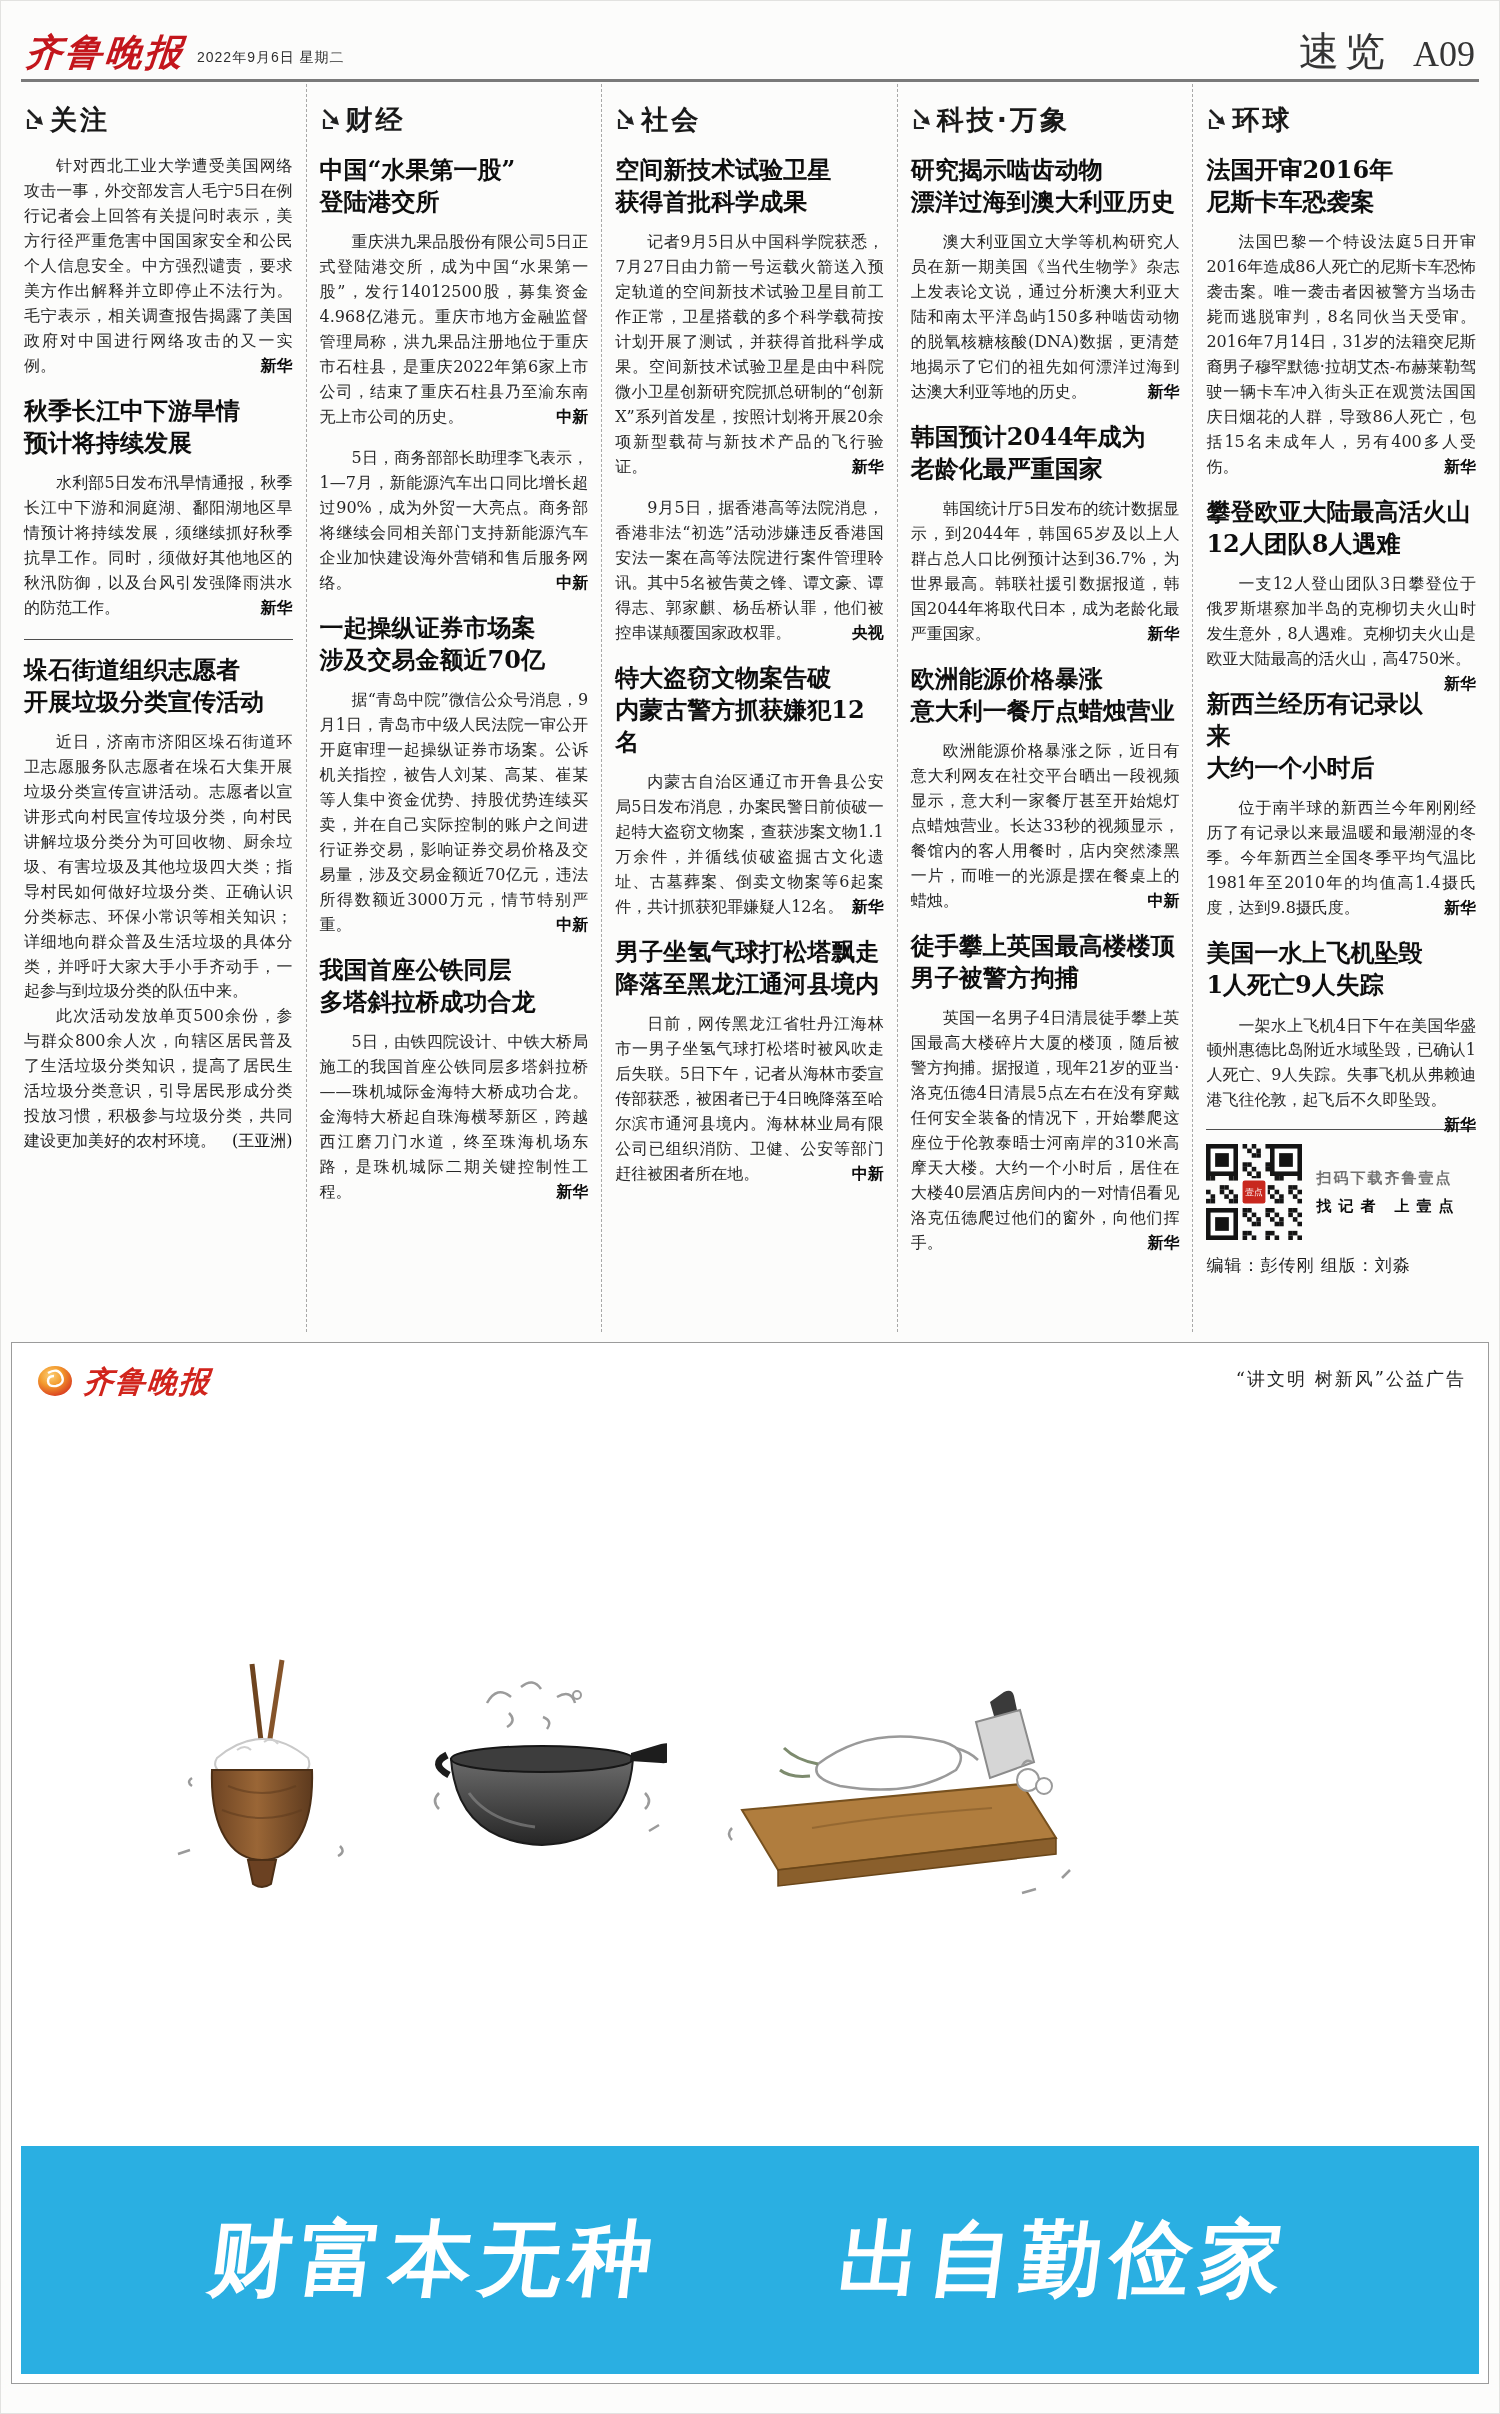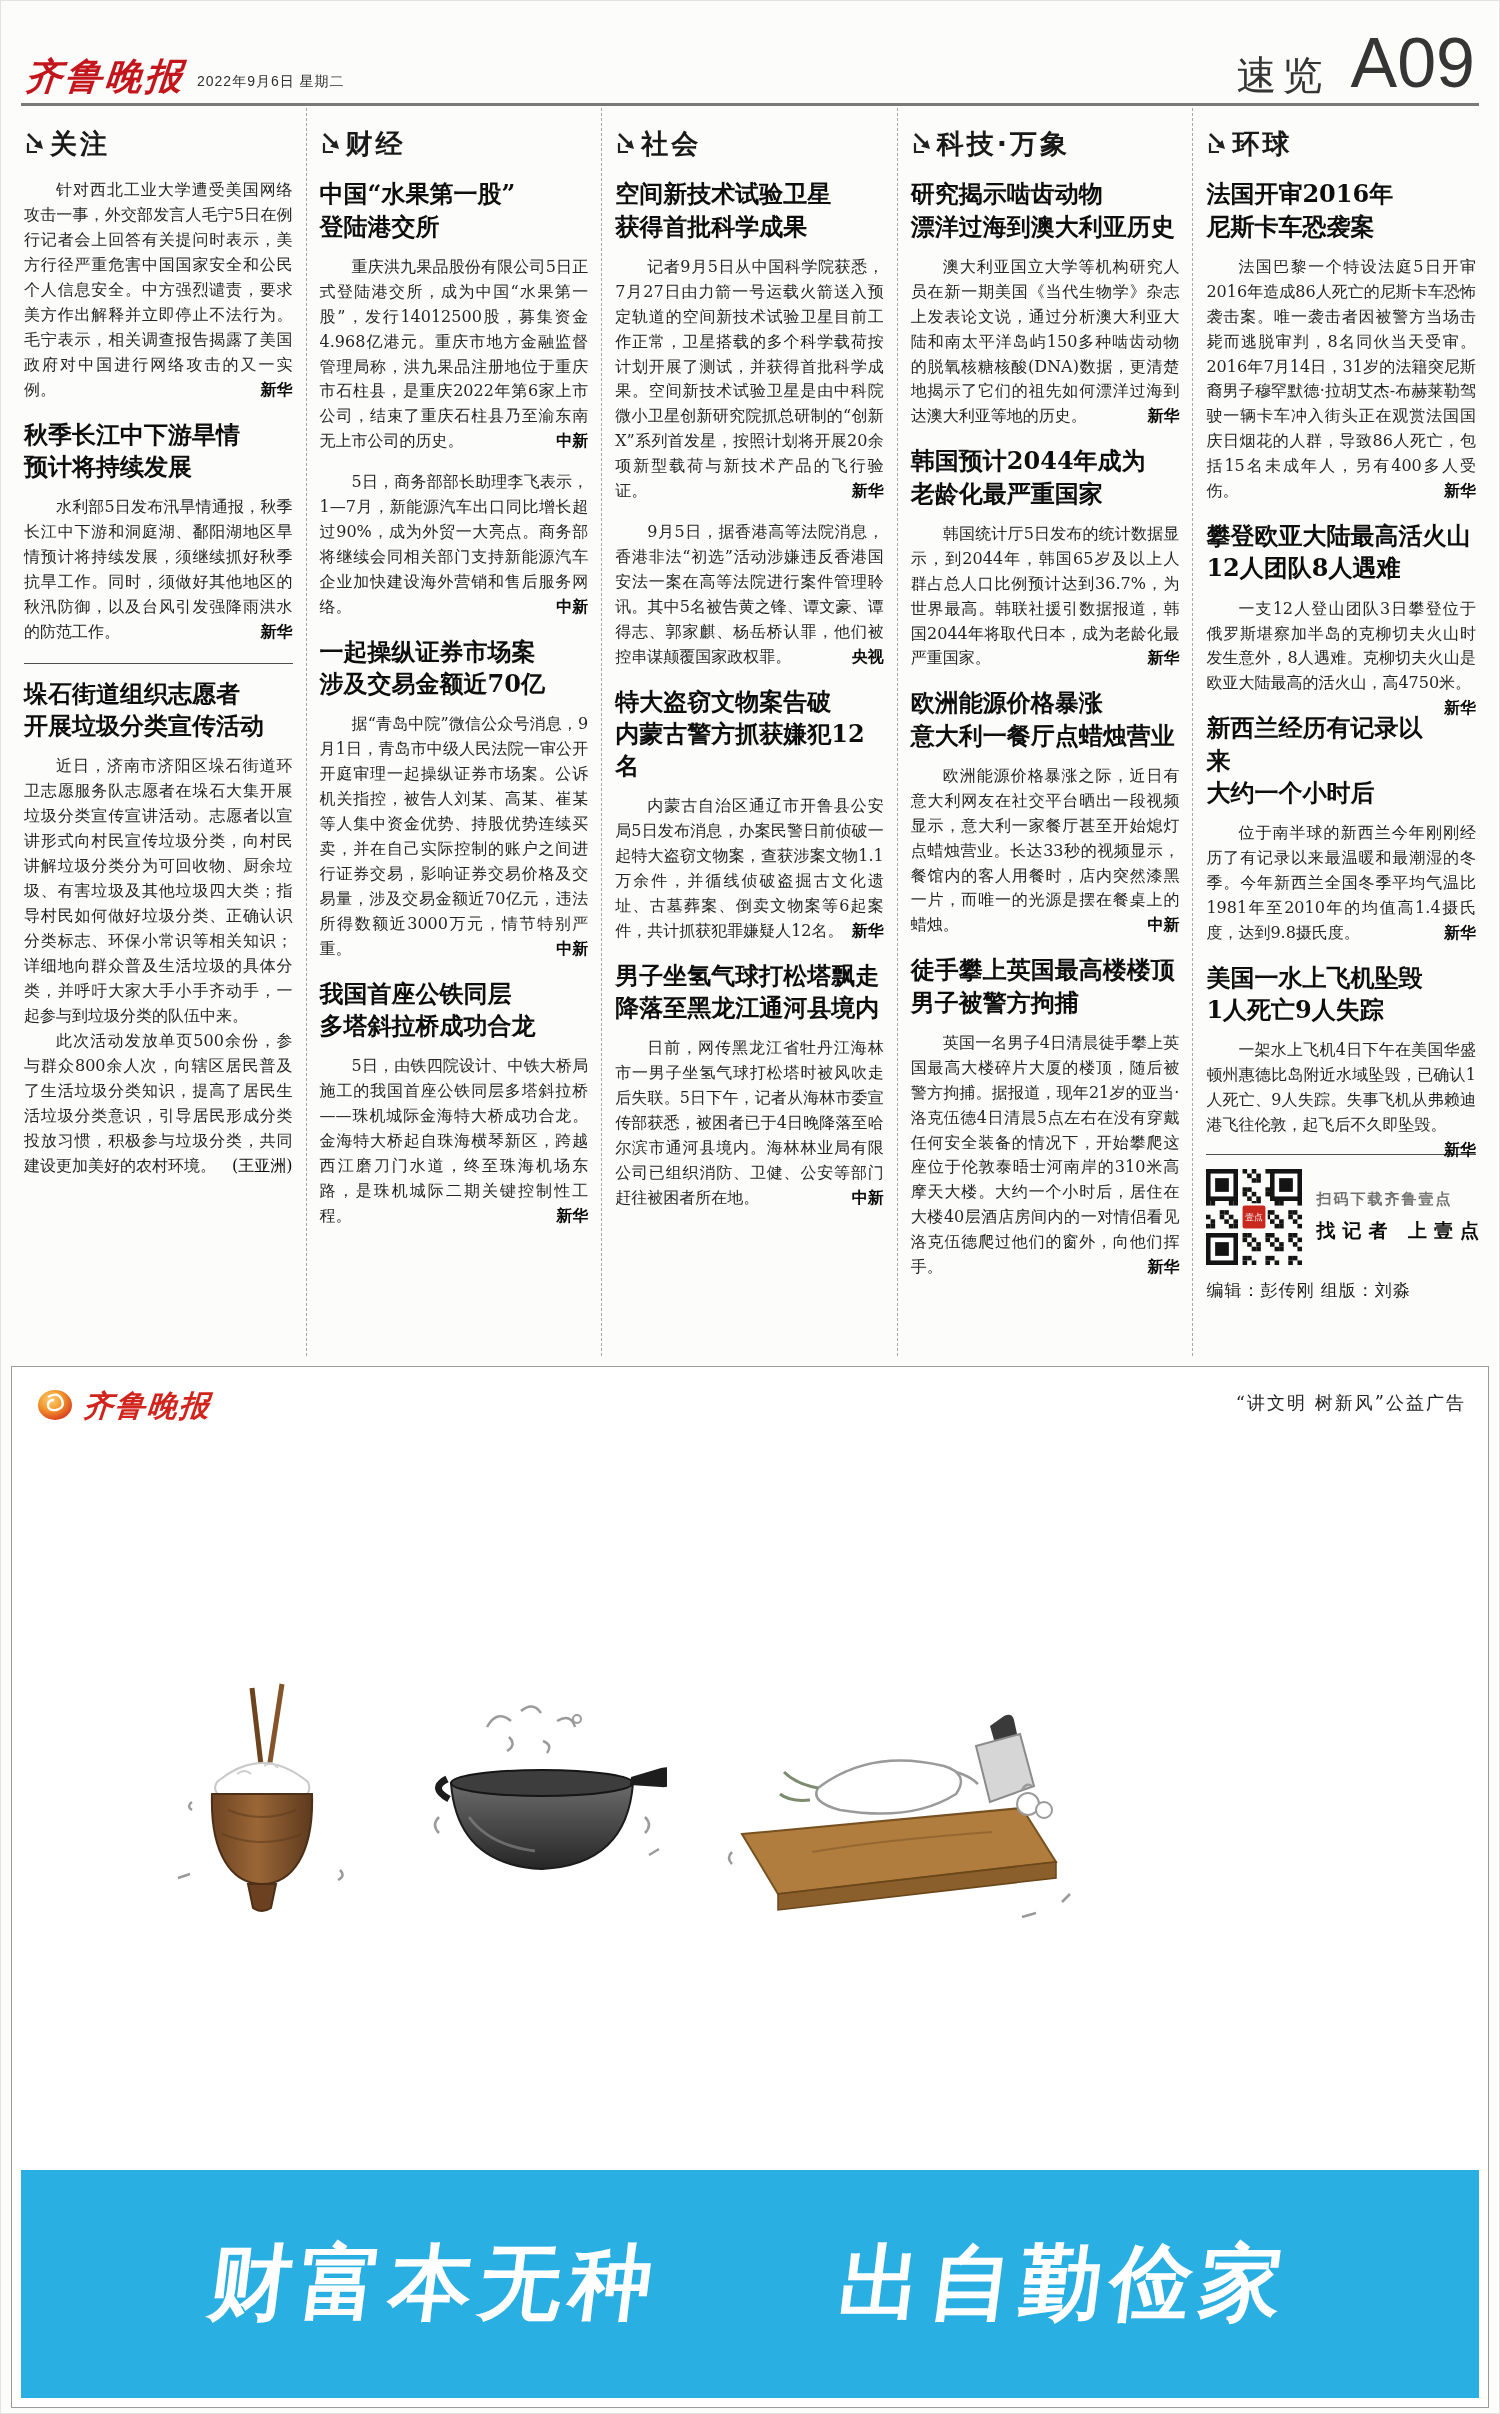--- a/index.html
+++ b/index.html
@@ -10,41 +10,41 @@
     position:relative;overflow:hidden;color:#222;
   }
   
   .header{display:flex;justify-content:space-between;align-items:flex-end;padding:30px 24px 8px;}
   .mast{display:flex;align-items:flex-end;gap:12px;}
   .mast-logo{font-size:37px;font-weight:bold;font-style:italic;color:#c3161c;
     letter-spacing:3px;transform:skewX(-5deg);line-height:1;}
   .mast-date{font-family:"Liberation Sans",sans-serif;font-size:14px;color:#2e2e2e;padding-bottom:4px;letter-spacing:1px;}
   .head-right{display:flex;align-items:flex-end;gap:22px;font-family:"Liberation Sans",sans-serif;color:#353535;}
   .sec-label{font-size:40px;letter-spacing:6px;line-height:1;}
-  .page-no{font-size:70px;line-height:.92;font-weight:400;}
+  .page-no{font-size:36px;line-height:.92;font-weight:400;font-family:Liberation Serif, serif;}
   .header-rule{height:3px;background:#7a7a7a;margin:0 20px;}
   
   .columns{display:flex;align-items:stretch;margin:2px 10px 0;height:1248px;overflow:hidden;}
   .column{width:20%;box-sizing:border-box;padding:10px 13px 0;border-right:1px dashed #a8a8a8;overflow:hidden;}
   .column:last-child{border-right:none;}
   .sec-head{display:flex;align-items:center;gap:1px;margin:8px 0 16px;}
   .sec-title{font-family:"DejaVu Sans",sans-serif;font-size:27px;font-weight:bold;color:#191919;letter-spacing:3px;margin:0;}
   .article{margin-bottom:16px;}
   .headline{font-size:24px;font-weight:bold;color:#0e0e0e;line-height:1.34;margin:4px 0 12px;}
   .article p{margin:0;font-size:16px;line-height:1.56;color:#262626;text-align:justify;text-indent:2em;}
   .src{float:right;font-family:"DejaVu Sans",sans-serif;font-weight:bold;color:#0c0c0c;text-indent:0;padding-left:8px;}
   .src.plain{font-family:"DejaVu Serif",serif;font-weight:normal;}
   .col-divider{border:none;border-top:1px solid #4e4e4e;margin:18px 0 14px;}
   
   .col-footer{margin-top:4px;}
   .col-footer .rule{border-top:1px solid #4e4e4e;margin:8px 0 14px;}
   .qr-row{display:flex;gap:14px;align-items:center;}
   .qr-box{width:96px;height:96px;flex:0 0 auto;}
   .qr-line1{font-family:"DejaVu Sans",sans-serif;font-weight:bold;font-size:15px;letter-spacing:2px;color:#737373;white-space:nowrap;}
-  .qr-line2{font-family:"DejaVu Sans",sans-serif;font-weight:bold;font-size:19px;letter-spacing:7px;color:#0c0c0c;margin-top:9px;white-space:nowrap;}
+  .qr-line2{font-family:"DejaVu Sans",sans-serif;font-weight:bold;font-size:15px;letter-spacing:7px;color:#0c0c0c;margin-top:9px;white-space:nowrap;}
   .editors{margin-top:14px;font-size:17px;color:#1e1e1e;letter-spacing:1px;}
   
   .ad-box{margin:10px 10px 0;border:1px solid #9b9b9b;height:1042px;position:relative;background:#fff;box-sizing:border-box;}
   .ad-head{display:flex;justify-content:space-between;align-items:flex-start;padding:16px 22px 0;}
   .ad-brand{display:flex;align-items:center;gap:7px;}
   .ad-brand-text{font-size:30px;color:#d1241c;font-weight:bold;font-style:italic;transform:skewX(-5deg);letter-spacing:2px;}
   .ad-label{font-size:18px;color:#232323;margin-top:8px;letter-spacing:2px;}
   .ad-illos{position:absolute;left:150px;top:315px;display:flex;gap:55px;align-items:flex-end;}
   .ad-banner{position:absolute;left:9px;right:9px;bottom:9px;height:228px;background:#2aafe2;
     display:flex;align-items:center;justify-content:center;}

